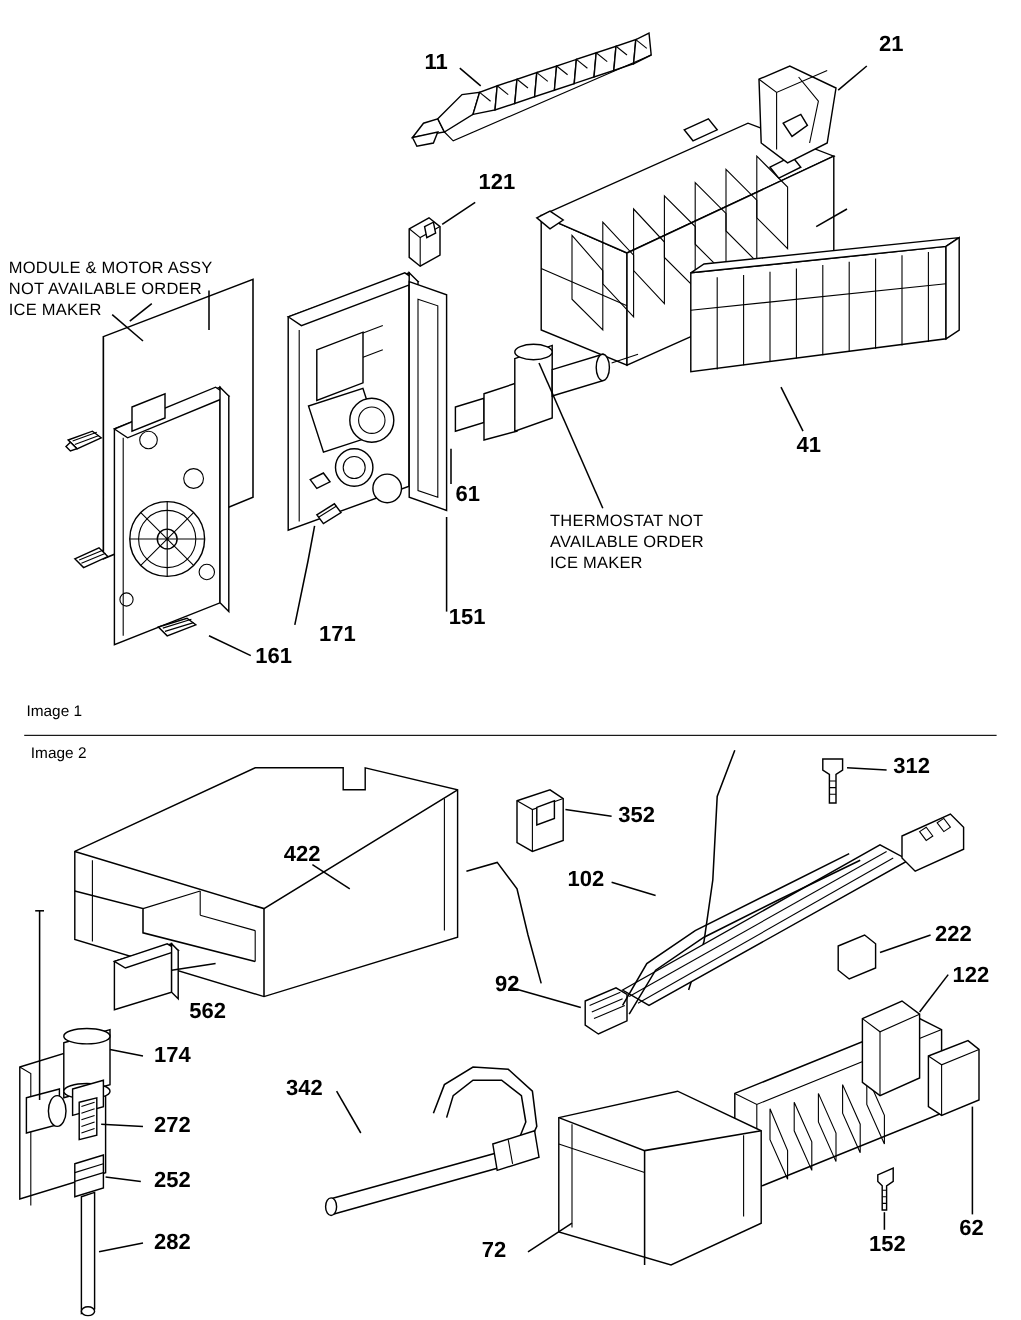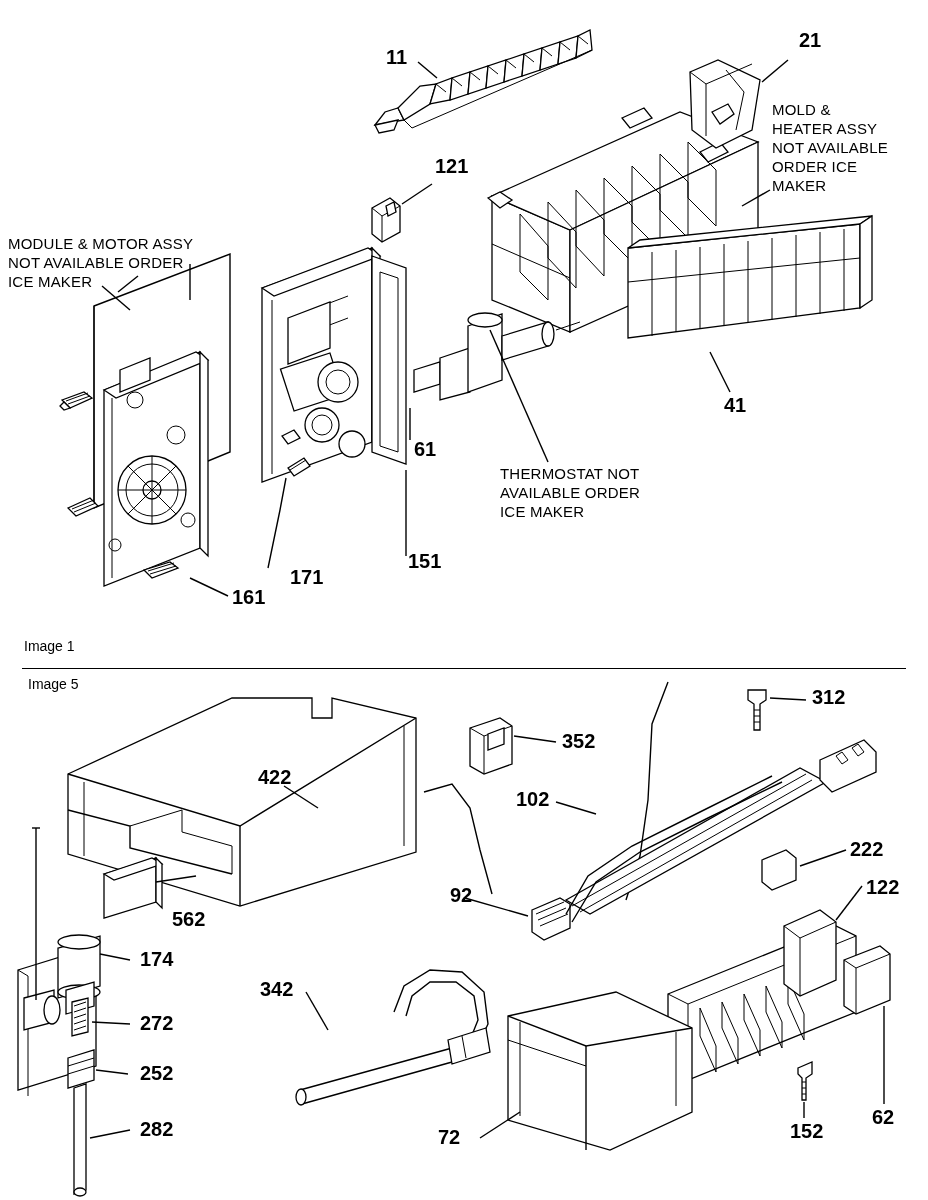--- a/index.html
+++ b/index.html
@@ -233,43 +233,38 @@
       <path class="ln" d="M410 440 L410 408"></path>
       <path class="ln" d="M730 392 L710 352"></path>
       <path class="ln" d="M548 462 L490 330"></path>
       <path class="ln" d="M770 190 L742 206"></path>
     </svg>
 
     <div class="note" style="left:8px; top:234px;">MODULE &amp; MOTOR ASSY
 NOT AVAILABLE ORDER
 ICE MAKER</div>
 
-    <div class="note" style="left:772px; top:100px;">MOLD &amp;
-HEATER ASSY
-NOT AVAILABLE
-ORDER ICE
-MAKER</div>
 
     <div class="note" style="left:500px; top:464px;">THERMOSTAT NOT
 AVAILABLE ORDER
 ICE MAKER</div>
 
     <div class="callout" style="left:386px; top:48px;text-align:center;">11</div>
     <div class="callout" style="left:799px; top:31px;">21</div>
     <div class="callout" style="left:435px; top:157px;">121</div>
     <div class="callout" style="left:724px; top:396px;">41</div>
     <div class="callout" style="left:414px; top:440px;">61</div>
     <div class="callout" style="left:408px; top:552px;">151</div>
     <div class="callout" style="left:290px; top:568px;">171</div>
     <div class="callout" style="left:232px; top:588px;">161</div>
   </div>
 
   <div class="panel-caption" id="caption-1">Image 1</div>
   <div class="divider" id="divider-top"></div>
-  <div class="panel-caption" id="caption-2">Image 5</div>
+  <div class="panel-caption" id="caption-2">Image 2</div>
 
   <div class="panel" id="panel-2">
 
     <svg class="art" width="928" height="540" viewBox="0 0 928 540">
 
       <g>
         <path class="fillw" d="M68 114 L232 38 L312 38 L312 58 L332 58 L332 38 L416 58 L416 192 L240 246 L68 194 Z"></path>
         <path class="ln" d="M68 114 L240 166 L416 58"></path>
         <path class="ln" d="M240 166 L240 246"></path>
         <path class="ln-thin" d="M84 122 L84 196"></path>

